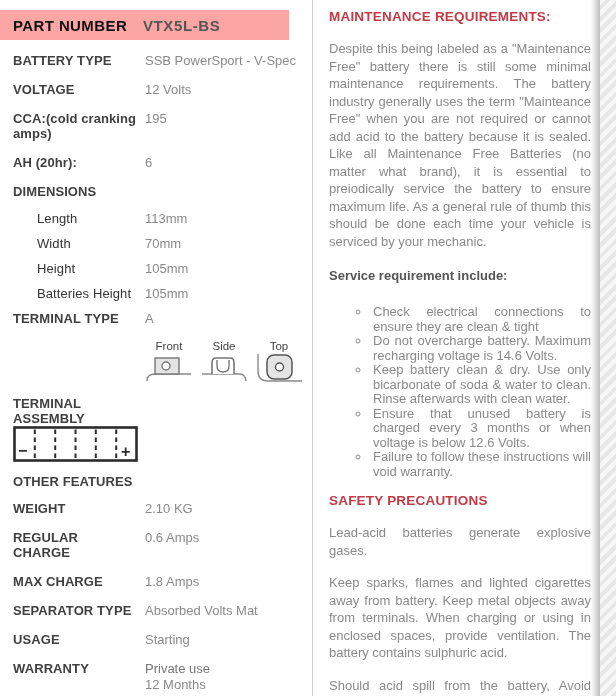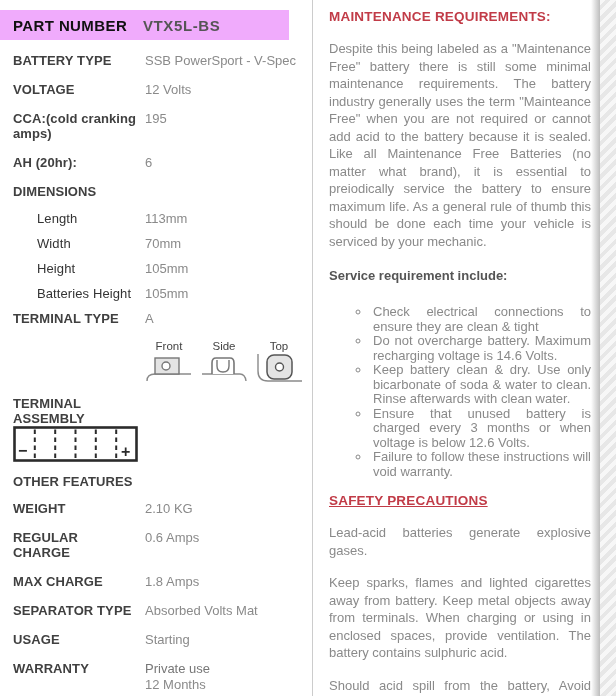--- a/index.html
+++ b/index.html
@@ -17,21 +17,21 @@
     position:absolute;top:0;right:0;width:9px;height:100%;
     background:linear-gradient(to right,rgba(90,90,90,0),rgba(90,90,90,0.40));
     pointer-events:none;
   }
   
   .left-col{
     width:313px;flex-shrink:0;box-sizing:border-box;
     border-right:1px solid #cccccc;padding-top:10px;
   }
   .spec-header{
-    background:#f0abfc;height:30px;display:flex;align-items:center;
+    background:#fca5a5;height:30px;display:flex;align-items:center;
     margin:0 23px 13px 0;padding-left:13px;
   }
   .spec-header .h-label{width:130px;font-weight:bold;font-size:15px;color:#111;letter-spacing:0.4px;}
   .spec-header .h-value{font-weight:bold;font-size:15px;color:#555;letter-spacing:0.6px;text-align:center;}
   .spec-row{display:flex;padding-left:13px;margin-bottom:14px;line-height:15px;align-items:flex-start;}
   .spec-row.indent{margin-bottom:10px;}
   .spec-row.section{margin-bottom:12px;}
   .spec-label{
     width:132px;flex-shrink:0;font-weight:bold;font-size:13px;color:#404040;
     white-space:pre-line;letter-spacing:0.1px;
@@ -43,21 +43,21 @@
   .terminal-views{display:flex;margin-left:145px;gap:7px;margin-bottom:5px;}
   .tv{width:48px;text-align:center;}
   .tv-label{font-size:11.5px;color:#444;margin-bottom:1px;}
   .assembly-row{display:flex;padding-left:13px;margin-bottom:12px;align-items:flex-start;flex-direction:column;}
   .assembly-row .spec-label{padding-top:2px;}
   
   .right-col{flex:1;box-sizing:border-box;padding:9px 9px 0 16px;}
   .red-heading{
     color:#c13b47;font-size:13.5px;font-weight:bold;margin:0 0 16px 0;letter-spacing:0.2px;
   }
-  .red-heading.safety{margin-top:14px;margin-bottom:16px;text-decoration:underline;}
+  .red-heading.safety{margin-top:14px;margin-bottom:16px;}
   .para{
     font-size:13px;color:#8a8a8a;text-align:justify;
     line-height:17.5px;margin:0 0 15px 0;
   }
   .sub-heading{font-size:13px;font-weight:bold;color:#555;margin:18px 0 0 0;}
   .service-list{
     list-style:circle;margin:22px 0 12px 0;padding-left:42px;color:#8a8a8a;
   }
   .service-list li{
     font-size:13px;line-height:14.5px;text-align:justify;padding-left:2px;margin:0;

